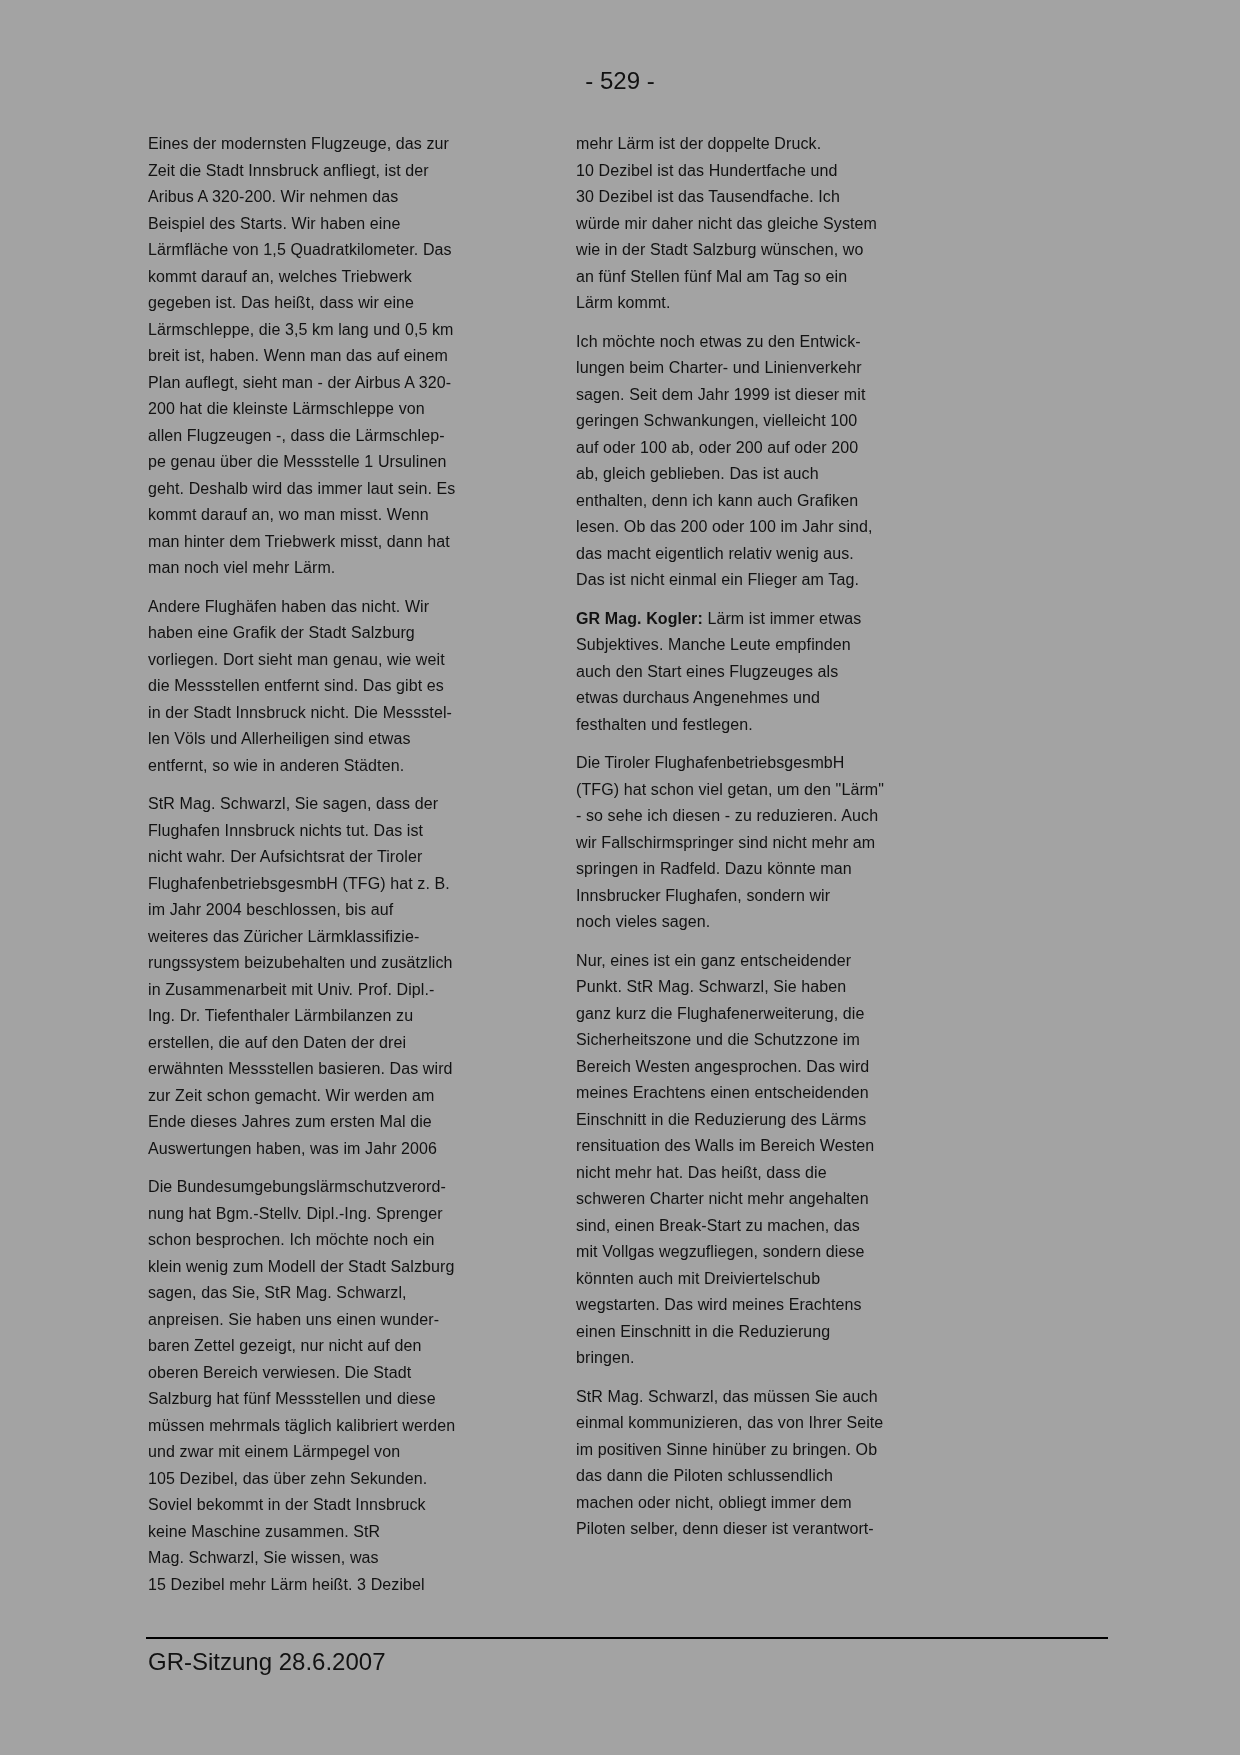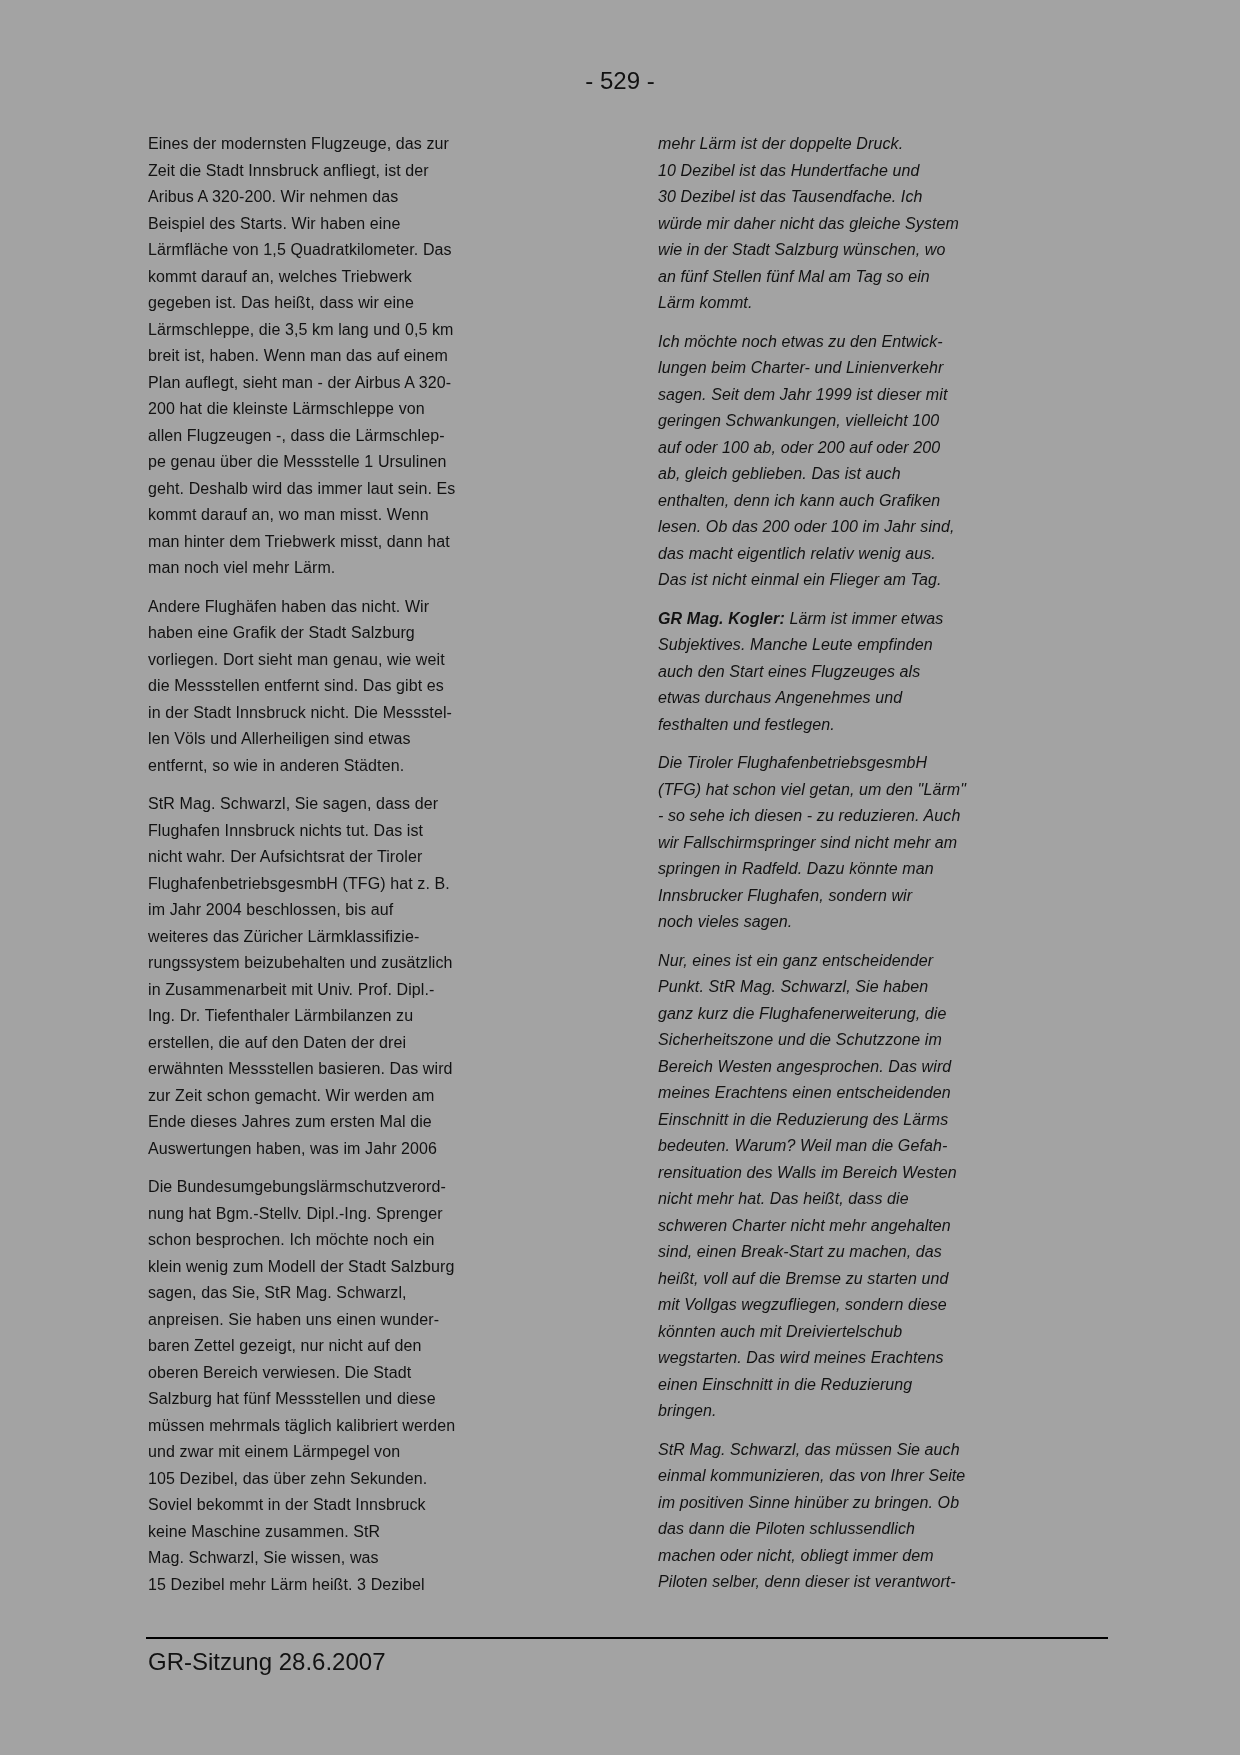--- a/index.html
+++ b/index.html
@@ -29,22 +29,20 @@
     position: absolute;
     left: 148px;
     top: 131px;
     display: flex;
   }
   .col {
     width: 428px;
     flex: 0 0 auto;
   }
   .col + .col {
-    margin-left: 82px;
-    font-style: italic;
   }
   .para {
     margin: 0 0 12px 0;
     font-size: 16px;
     line-height: 26.5px;
     letter-spacing: 0.1px;
   }
   .line {
     display: block;
     white-space: nowrap;
@@ -178,26 +176,24 @@
           <span class="line">noch vieles sagen.</span>
         </p>
         <p class="para">
           <span class="line">Nur, eines ist ein ganz entscheidender</span>
           <span class="line">Punkt. StR Mag. Schwarzl, Sie haben</span>
           <span class="line">ganz kurz die Flughafenerweiterung, die</span>
           <span class="line">Sicherheitszone und die Schutzzone im</span>
           <span class="line">Bereich Westen angesprochen. Das wird</span>
           <span class="line">meines Erachtens einen entscheidenden</span>
           <span class="line">Einschnitt in die Reduzierung des Lärms</span>
-          <span class="line">bedeuten. Warum? Weil man die Gefah-</span>
           <span class="line">rensituation des Walls im Bereich Westen</span>
           <span class="line">nicht mehr hat. Das heißt, dass die</span>
           <span class="line">schweren Charter nicht mehr angehalten</span>
           <span class="line">sind, einen Break-Start zu machen, das</span>
-          <span class="line">heißt, voll auf die Bremse zu starten und</span>
           <span class="line">mit Vollgas wegzufliegen, sondern diese</span>
           <span class="line">könnten auch mit Dreiviertelschub</span>
           <span class="line">wegstarten. Das wird meines Erachtens</span>
           <span class="line">einen Einschnitt in die Reduzierung</span>
           <span class="line">bringen.</span>
         </p>
         <p class="para">
           <span class="line">StR Mag. Schwarzl, das müssen Sie auch</span>
           <span class="line">einmal kommunizieren, das von Ihrer Seite</span>
           <span class="line">im positiven Sinne hinüber zu bringen. Ob</span>

